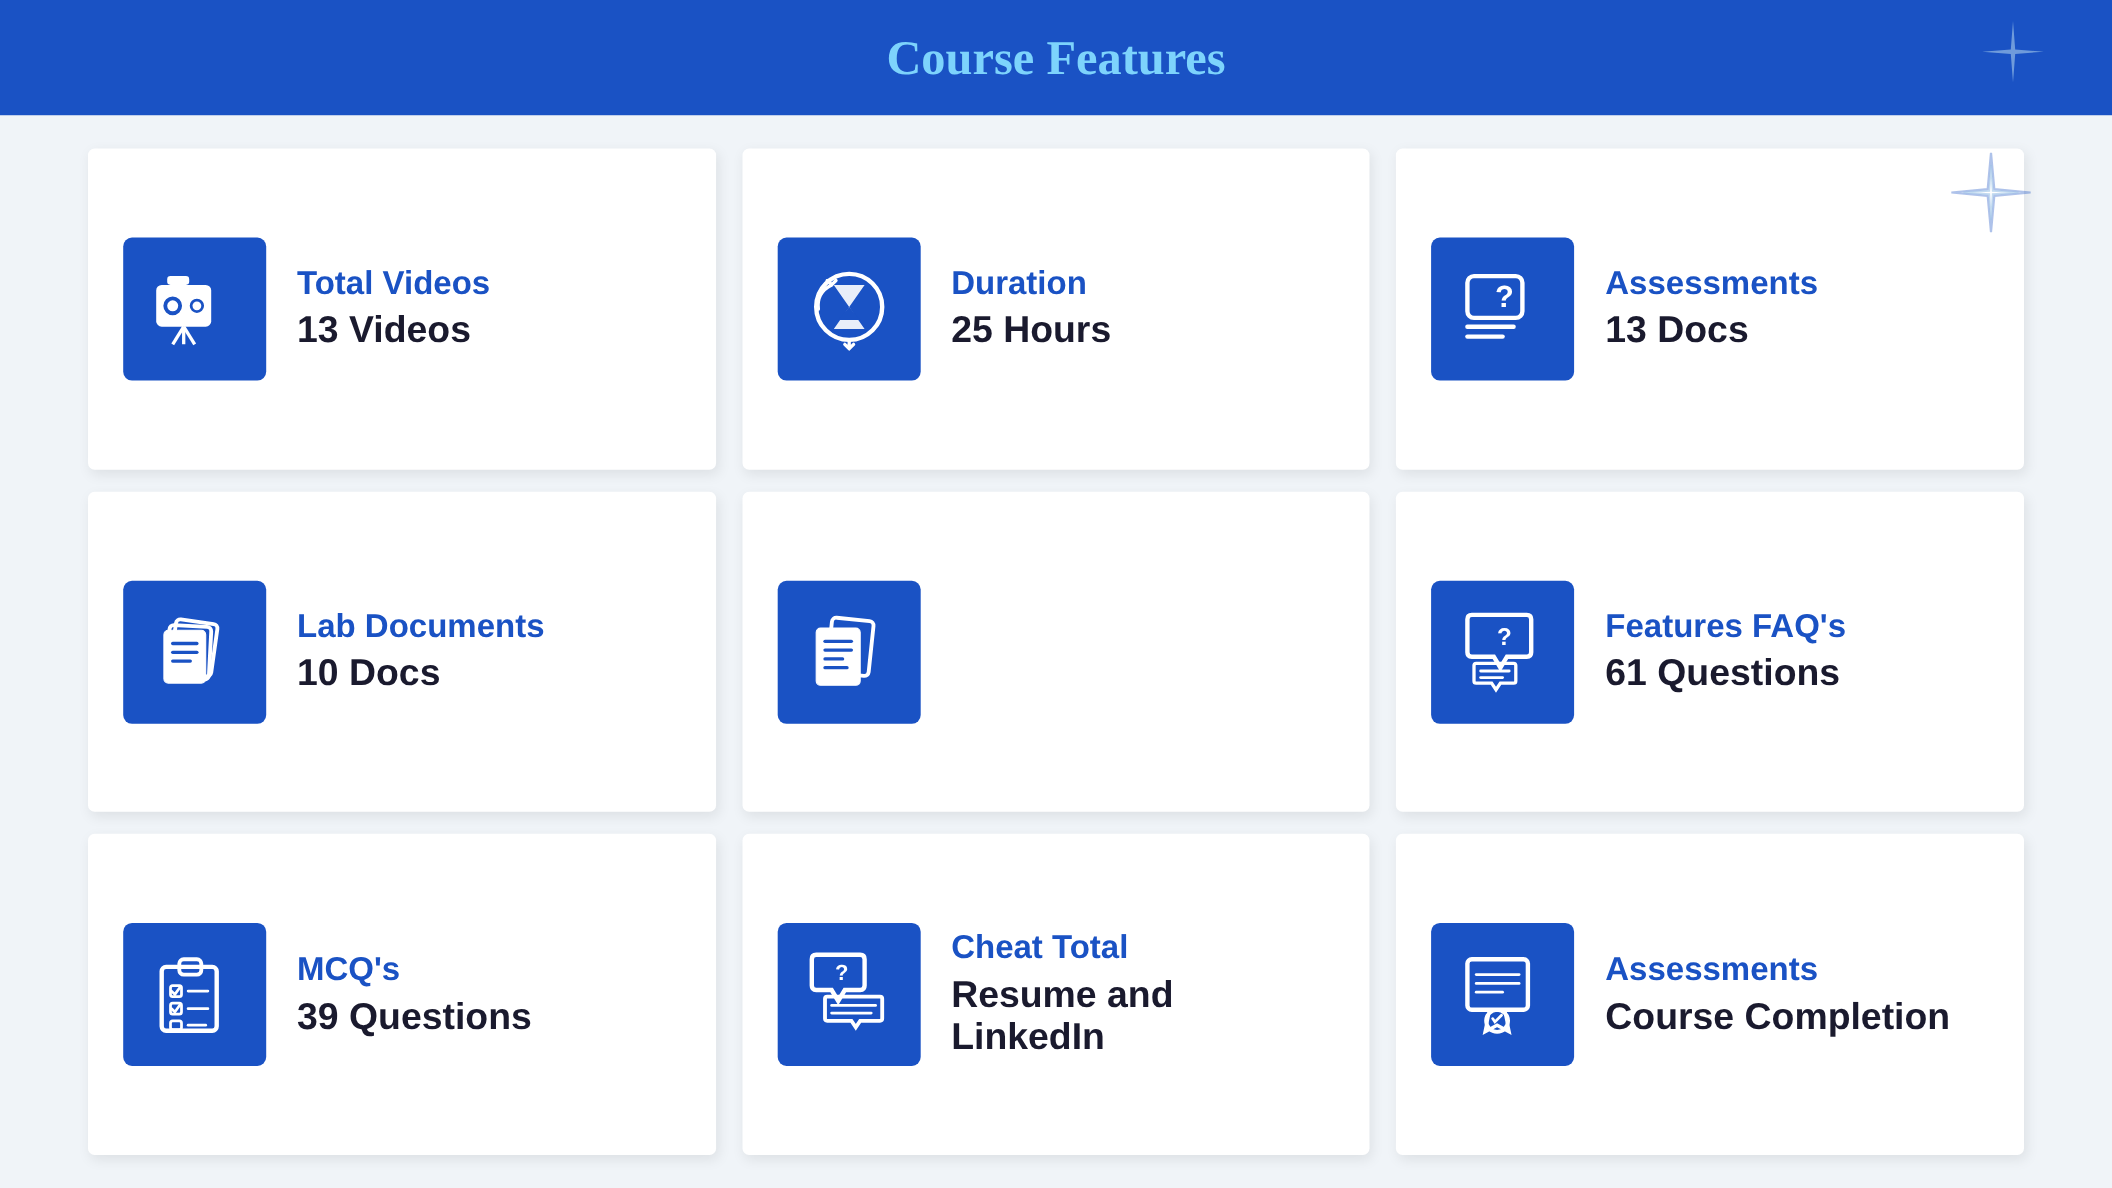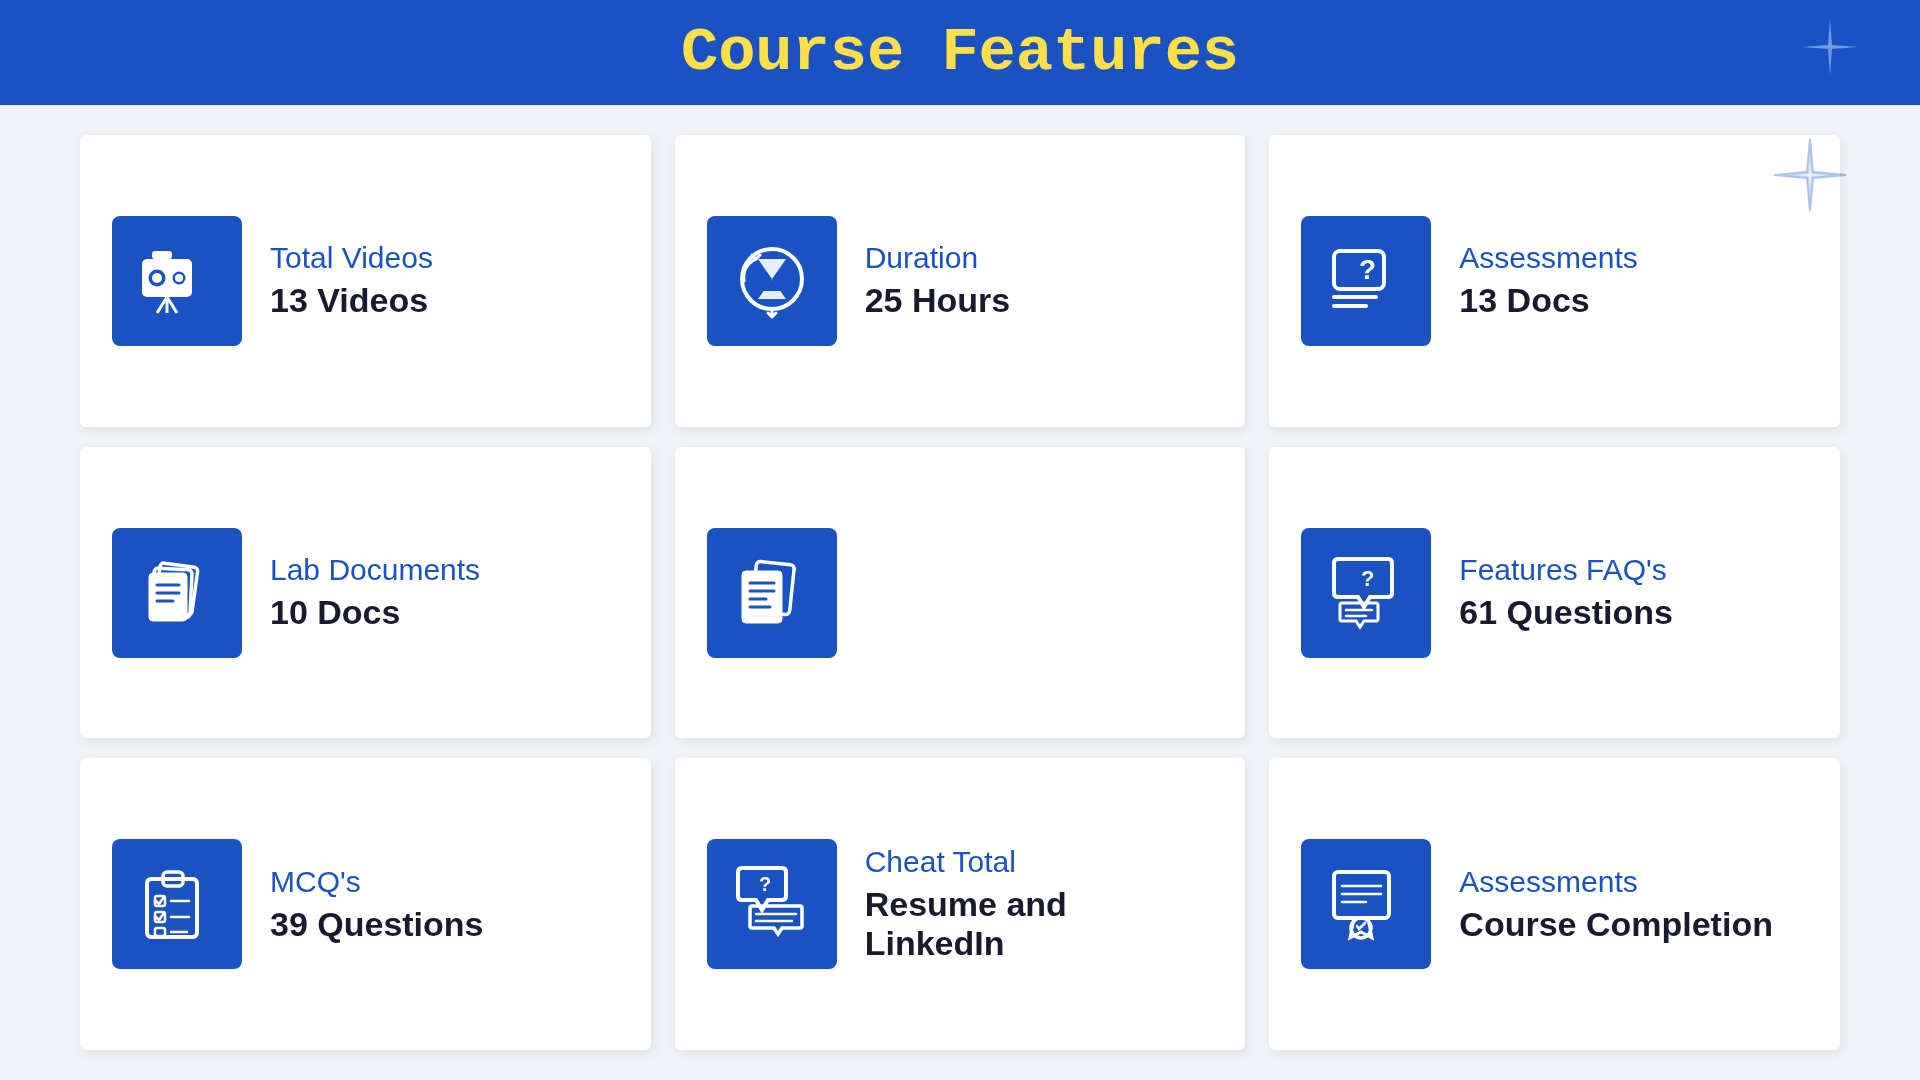--- a/index.html
+++ b/index.html
@@ -16,24 +16,24 @@
       background: #1a52c4;
       width: 100%;
       height: 105px;
       display: flex;
       align-items: center;
       justify-content: center;
       position: relative;
     }
 
     .header-title {
-      color: #fde047;
-      font-size: 62px;
+      color: #7dd3fc;
+      font-size: 44px;
       font-weight: 900;
-      font-family: Liberation Mono, monospace;
+      font-family: Liberation Serif, serif;
     }
 
     .header-star {
       position: absolute;
       right: 60px;
       top: 50%;
       transform: translateY(-50%);
       color: #6fa8dc;
       font-size: 50px;
       opacity: 0.8;
@@ -85,21 +85,21 @@
     }
 
     .card-text {
       display: flex;
       flex-direction: column;
       gap: 6px;
     }
 
     .card-title {
       font-size: 30px;
-      font-weight: 400;
+      font-weight: 700;
       color: #1a52c4;
       font-family: 'Arial Black', Arial, sans-serif;
     }
 
     .card-subtitle {
       font-size: 34px;
       font-weight: 700;
       color: #1a1a2e;
       font-family: Arial, sans-serif;
     }

